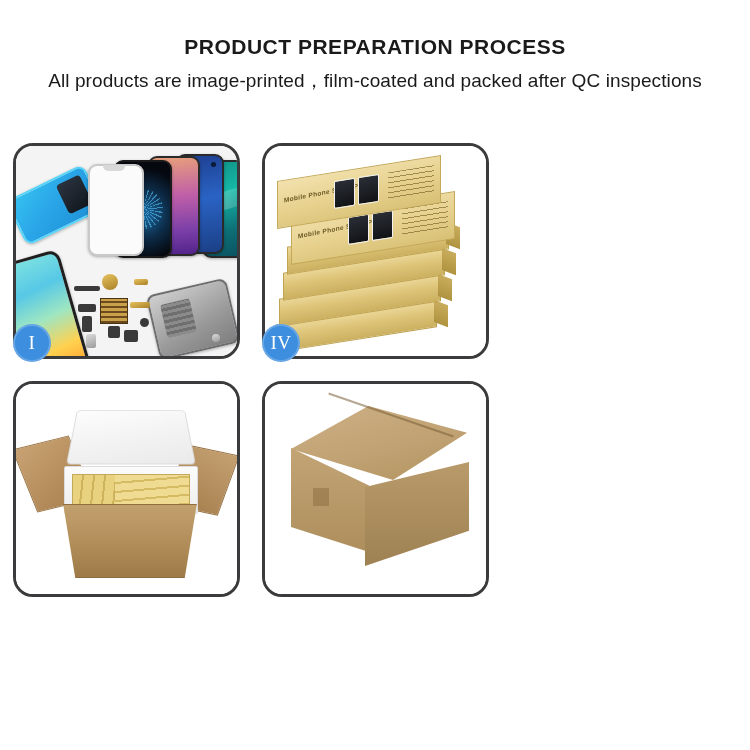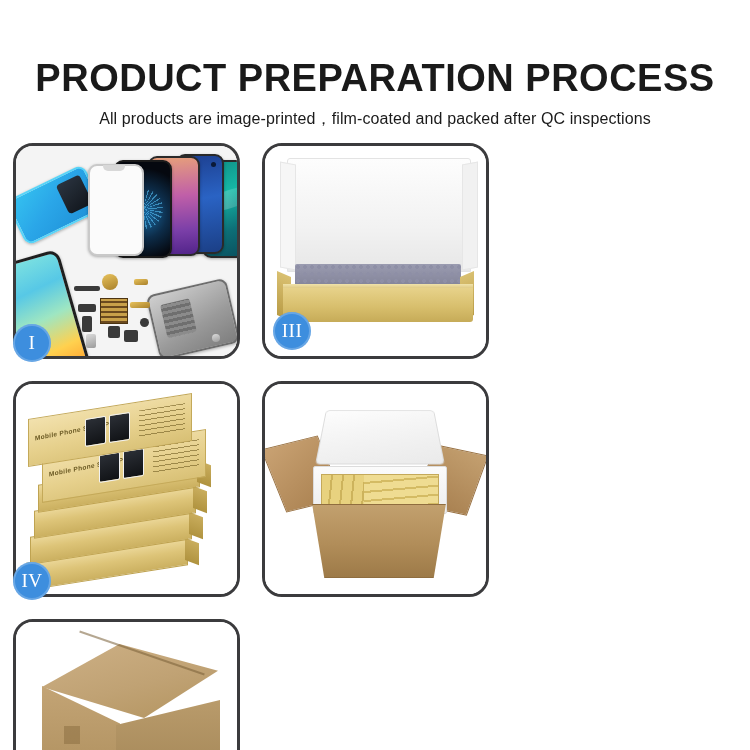--- a/index.html
+++ b/index.html
@@ -19,32 +19,31 @@
     height: 750px;
   }
 
   
   .header {
     padding-top: 36px;
     text-align: center;
   }
   .title {
     font-family: "Liberation Sans", sans-serif;
-    font-size: 38px;
+    font-size: 21px;
     font-weight: bold;
     letter-spacing: 0.5px;
     color: #1a1a1a;
     line-height: 1.05;
     white-space: nowrap;
-    margin-top: 23px;
   }
   .subtitle {
     margin-top: 10px;
     font-family: "Liberation Sans", sans-serif;
-    font-size: 16px;
+    font-size: 19px;
     font-weight: normal;
     color: #1a1a1a;
     letter-spacing: 0.1px;
     white-space: nowrap;
     text-align: center;
   }
 
   
   .grid {
     position: absolute;
@@ -472,31 +471,20 @@
         <div class="part" style="left:92px;top:180px;width:12px;height:12px;"></div>
         <div class="part" style="left:108px;top:184px;width:14px;height:12px;"></div>
         <div class="part gold" style="left:114px;top:156px;width:20px;height:6px;"></div>
         <div class="part round" style="left:124px;top:172px;width:9px;height:9px;"></div>
         <div class="part silver" style="left:196px;top:188px;width:8px;height:8px;border-radius:50%;"></div>
       </div>
       <div class="badge">I</div>
     </div>
 
 
-    <div class="panel p3">
-      <div class="panel-inner">
-        <div class="box3-lid"></div>
-        <div class="box3-foam"></div>
-        <div class="box3-left"></div>
-        <div class="box3-right"></div>
-        <div class="box3-rim"></div>
-        <div class="box3-front"></div>
-      </div>
-      <div class="badge inset">III</div>
-    </div>
 
     <div class="panel p4">
       <div class="panel-inner">
         <div class="stack">
           <div class="sbox" style="left:4px;  top:152px;">
               <div class="side"></div>
             </div>
           <div class="sbox" style="left:8px;  top:126px;">
               <div class="side"></div>
             </div>

